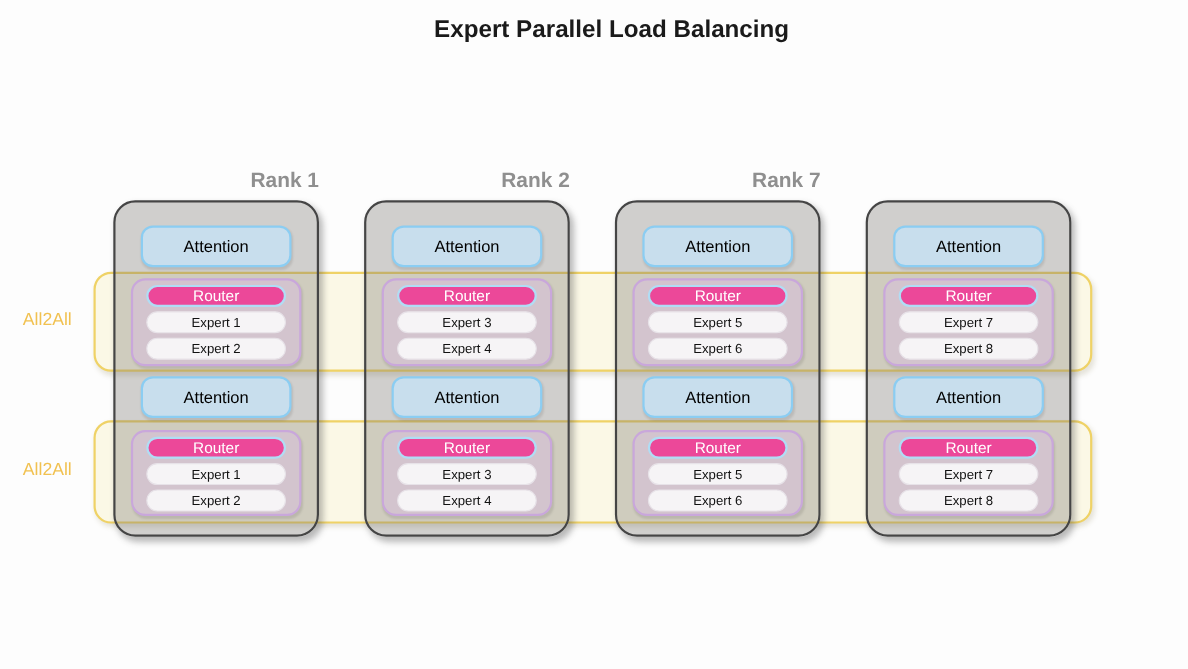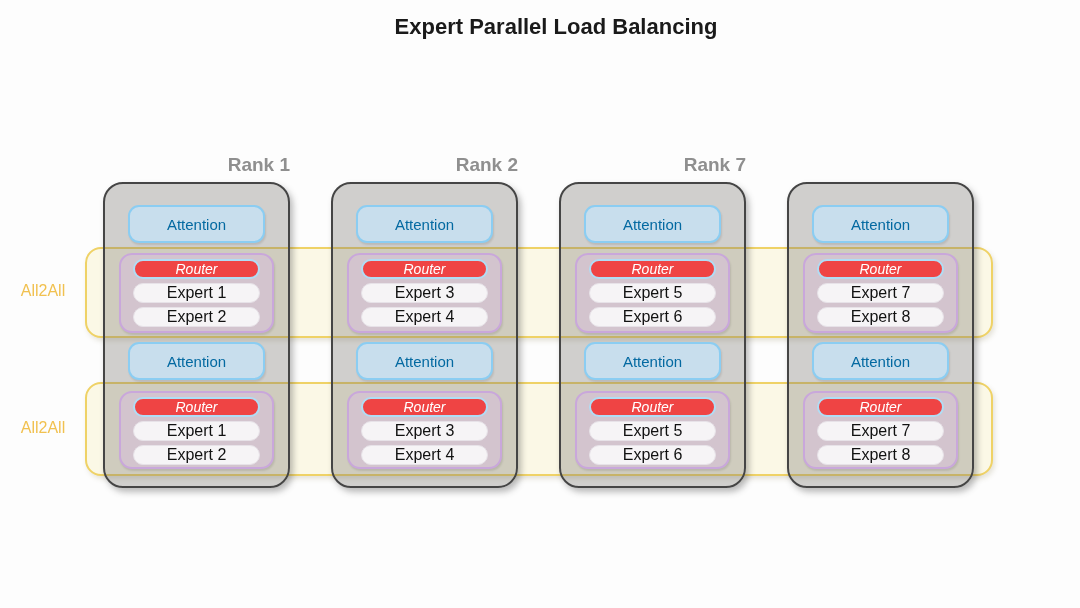--- a/index.html
+++ b/index.html
@@ -54,53 +54,53 @@
     box-sizing:border-box;
   }
   .x1{left:103px;} .x2{left:331px;} .x3{left:559px;} .x4{left:787px;}
   .attention{
     position:absolute;left:23px;right:23px;height:38px;
     background:#c8deed;
     border:2px solid #8bcdf2;
     border-radius:11px;
     box-sizing:border-box;
     display:flex;align-items:center;justify-content:center;
-    font-size:15px;color:#0369a1;
+    font-size:15px;color:#000000;
     box-shadow:1px 2px 2px rgba(0,0,0,0.10);
   }
   .attention.t1{top:21px;} .attention.t2{top:158px;}
   .moe{
     position:absolute;left:14px;right:14px;
     background:#d3c4ce;
     border:2px solid #c9a7db;
     border-radius:13px;
     box-sizing:border-box;
     display:flex;flex-direction:column;
     padding:4px 12px;gap:4px;
     box-shadow:1px 2px 2px rgba(0,0,0,0.10);
   }
   .moe.m1{top:69px;height:80px;}
   .moe.m2{top:207px;height:78px;}
   .router{
     height:20px;flex:0 0 20px;
-    background:#ef4444;
+    background:#ec4899;
     border:2px solid #b0ddf5;
     border-radius:10px;
     box-sizing:border-box;
     display:flex;align-items:center;justify-content:center;
-    font-size:14px;color:#ffffff;font-style:italic;
+    font-size:14px;color:#ffffff;
   }
   .expert{
     height:20px;flex:0 0 20px;
     background:#f6f4f6;
     border:1px solid #e7e2e8;
     border-radius:10px;
     box-sizing:border-box;
     display:flex;align-items:center;justify-content:center;
-    font-size:16px;color:#111;
+    font-size:12px;color:#111;
   }
 </style>
 </head>
 <body>
 
 <div class="stage">
 
   <div class="title">Expert Parallel Load Balancing</div>
 
   <div class="band b1"></div>

